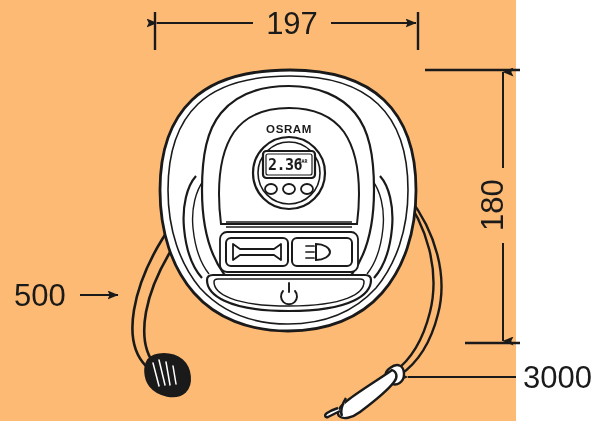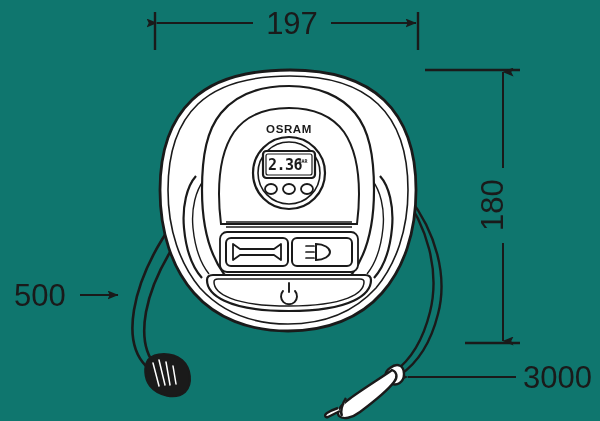--- a/index.html
+++ b/index.html
@@ -1,18 +1,18 @@
 <!DOCTYPE html>
 <html><head>
 <meta charset="utf-8">
 <style>
   html,body{margin:0;padding:0;background:#ffffff;}
   body{width:600px;height:421px;overflow:hidden;
        font-family:"Liberation Sans","DejaVu Sans",sans-serif;color:#1a1a1a;}
-  #stage{position:relative;width:600px;height:421px;background:#0f766e;}
+  #stage{position:relative;width:516px;height:421px;background:#fdba74;}
   #stage svg{position:absolute;left:0;top:0;}
   .dimtext{font-family:"Liberation Sans","DejaVu Sans",sans-serif;
            font-size:31px;font-weight:400;fill:#1a1a1a;letter-spacing:0px;}
   .osram{font-family:"Liberation Sans","DejaVu Sans",sans-serif;
          font-size:11.5px;font-weight:700;fill:#1a1a1a;letter-spacing:0.6px;}
   .lcdnum{font-family:"DejaVu Sans Mono","Liberation Mono",monospace;
           font-size:15px;font-weight:700;fill:#1a1a1a;letter-spacing:-0.5px;}
   .lcdunit{font-family:"DejaVu Sans Mono","Liberation Mono",monospace;
            font-size:5px;font-weight:700;fill:#1a1a1a;}
 </style>

